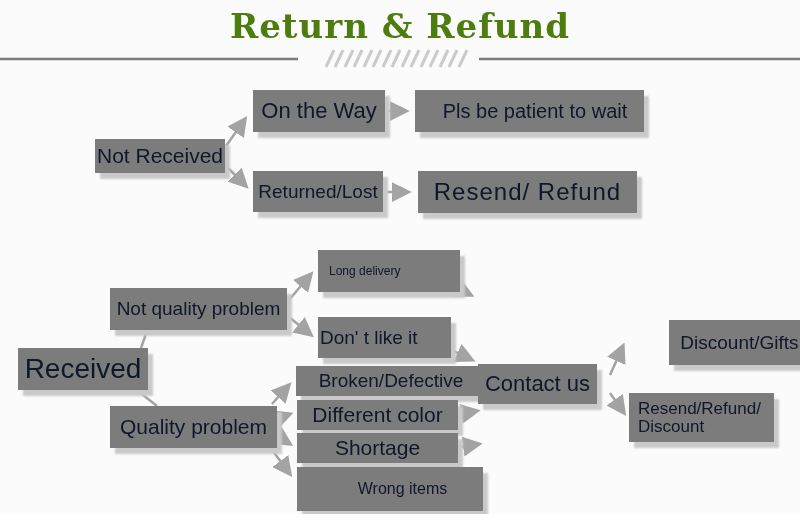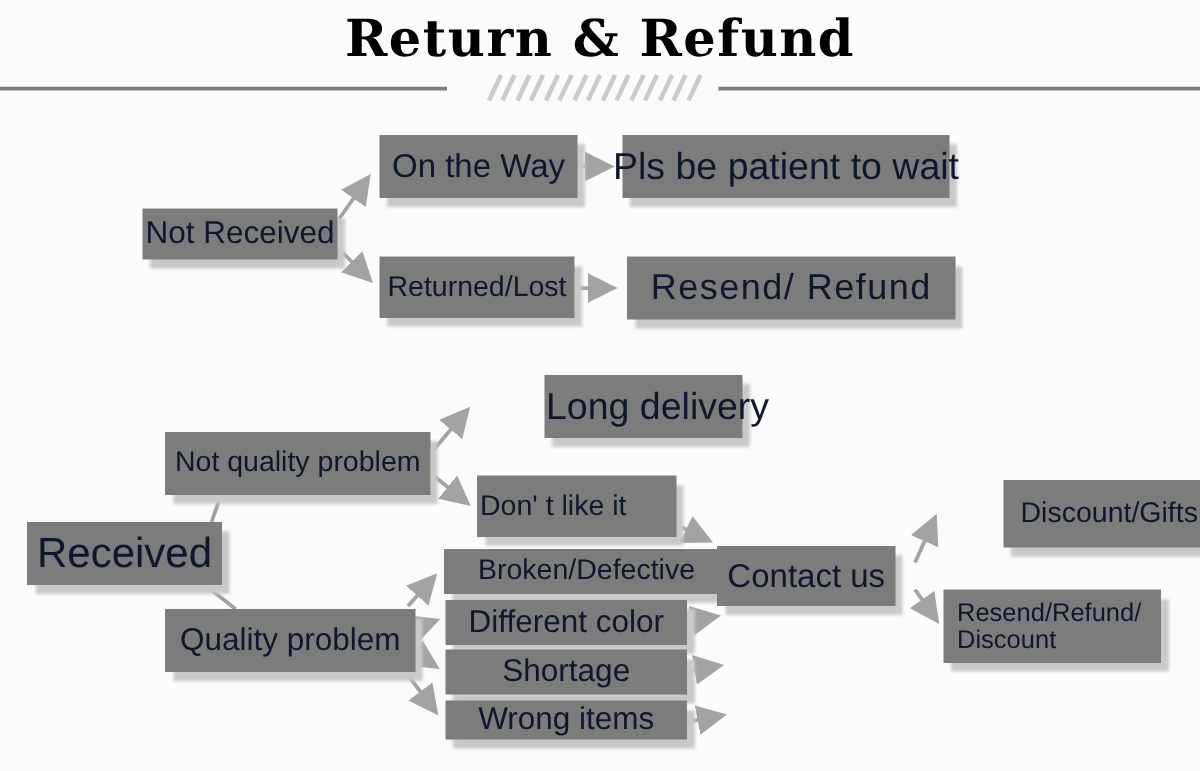--- a/index.html
+++ b/index.html
@@ -11,21 +11,21 @@
     font-family:"Liberation Sans", sans-serif;
   }
   .title{
     position:absolute;
     left:0;top:6px;width:800px;
     margin:0;
     text-align:center;
     font-family:"DejaVu Serif","Liberation Serif",serif;
     font-weight:700;
     font-size:34px;
-    color:#000000;
+    color:#4d7c0f;
     letter-spacing:1px;
   }
   svg.overlay{
     position:absolute;left:0;top:0;width:800px;height:514px;
     pointer-events:none;
   }
   .node{
     position:absolute;
     background:#7c7c7c;
     color:#0f172a;
@@ -33,32 +33,32 @@
     align-items:center;
     justify-content:center;
     white-space:nowrap;
     box-shadow:5px 6px 2px #c9c9c9;
     line-height:1.05;
   }
   .node.left{justify-content:flex-start;}
   
   .n-not-received      {left:95px;  top:139px; width:130px; height:34px; font-size:21px;}
   .n-on-the-way        {left:253px; top:90px;  width:132px; height:42px; font-size:22px;}
-  .n-pls-wait          {left:415px; top:90px;  width:218px; height:42px; font-size:25px;}
+  .n-pls-wait          {left:415px; top:90px;  width:218px; height:42px; font-size:20px;padding-left:11px;}
   .n-returned-lost     {left:253px; top:171px; width:130px; height:41px; font-size:19px;}
   .n-resend-refund     {left:418px; top:171px; width:219px; height:42px; font-size:24px; letter-spacing:1px;}
   .n-not-quality       {left:110px; top:288px; width:177px; height:42px; font-size:19px;}
   .n-received          {left:18px;  top:348px; width:130px; height:42px; font-size:28px;}
-  .n-long-delivery     {left:318px; top:250px; width:131px; height:42px; font-size:25px; padding-left:1px;margin-left:45px;}
+  .n-long-delivery     {left:318px; top:250px; width:131px; height:42px; font-size:12px; padding-left:11px;}
   .n-dont-like         {left:318px; top:317px; width:131px; height:41px; font-size:19px; padding-left:2px;}
   .n-quality-problem   {left:110px; top:406px; width:167px; height:42px; font-size:21px;}
   .n-broken            {left:296px; top:366px; width:190px; height:30px; font-size:19px;}
   .n-different         {left:297px; top:400px; width:161px; height:30px; font-size:21px;}
   .n-shortage          {left:297px; top:433px; width:161px; height:30px; font-size:21px;}
-  .n-wrong             {left:297px; top:467px; width:161px; height:26px; font-size:21px;}
+  .n-wrong             {left:297px; top:467px; width:161px; height:44px; font-size:16px;padding-left:25px;}
   .n-contact           {left:478px; top:364px; width:119px; height:40px; font-size:22px;}
   .n-discount-gifts    {left:629px; top:320px; width:141px; height:45px; font-size:19px;margin-left:40px;}
   .n-rrd               {left:629px; top:393px; width:145px; height:49px; font-size:17px;
                         flex-direction:column; align-items:flex-start; justify-content:center;
                         padding-left:9px; box-sizing:border-box;}
 </style>
 </head>
 <body>
 
 <div class="stage">

